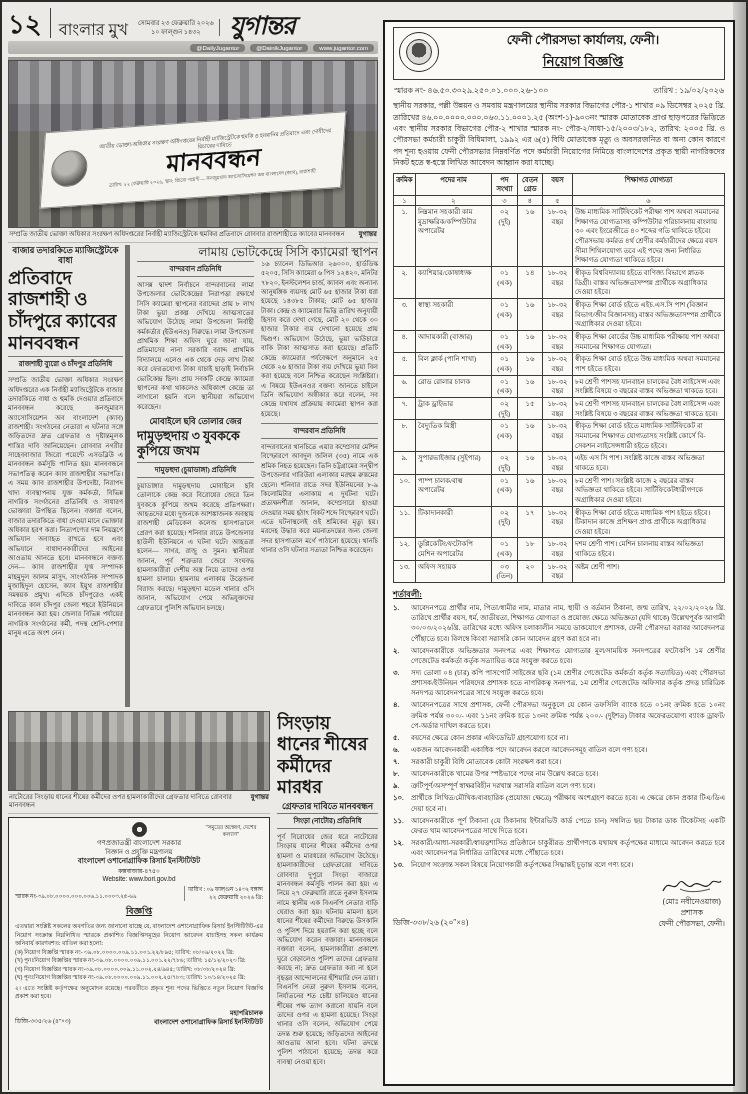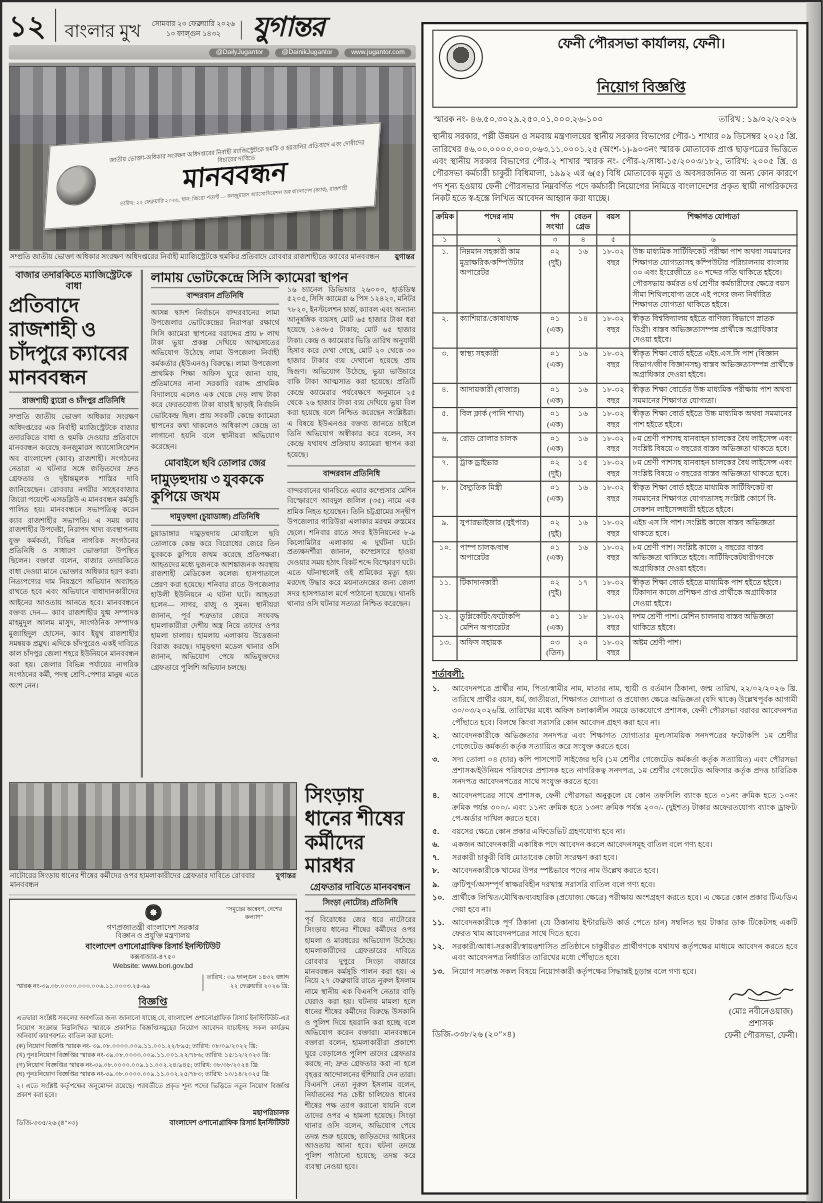--- a/index.html
+++ b/index.html
@@ -24,27 +24,27 @@
   .crowd{position:absolute;inset:0;background:repeating-linear-gradient(90deg,rgba(30,30,32,.38) 0 9px,rgba(150,148,142,.18) 9px 21px,rgba(60,58,55,.30) 21px 30px,rgba(190,188,180,.15) 30px 42px)}
   .banner{position:absolute;left:9%;top:37%;width:82%;height:46%;background:#f5f4ef;border:1px solid #8e8d89;transform:rotate(-4deg) skewX(-8deg);box-shadow:2px 3px 4px rgba(0,0,0,.35);padding:3px 10px 3px 52px;display:flex;flex-direction:column;justify-content:center;text-align:center}
   .banner-line{font-size:5.5px;color:#333;line-height:1.25}
   .banner-title{font-size:24px;font-weight:bold;line-height:1.05;color:#111}
   .banner-foot{font-size:4.8px;color:#444}
   .banner-photo{position:absolute;left:8px;top:50%;transform:translateY(-50%);width:36px;height:36px;border-radius:50%;background:radial-gradient(circle at 40% 35%,#b9b7b2 0 35%,#5e5d59 70%);border:1px solid #777}
   .caption{display:flex;justify-content:space-between;gap:8px;font-size:6.6px;line-height:1.3;padding:2px 1px 3px 1px;border-bottom:1px solid #bdbbb6}
   .credit{font-weight:bold;white-space:nowrap}
   
   .zone-mid{display:flex;gap:7px;margin-top:2px;height:462px;overflow:hidden}
-  .rail{width:122px;flex:none;border-right:2px solid #737373;padding-right:2px}
+  .rail{width:122px;flex:none;border-right:5px solid #737373;padding-right:2px}
   .kicker-sm{font-size:8.5px;font-weight:bold;text-align:center;line-height:1.25}
   .hl-sm{font-size:18px;font-weight:bold;text-align:left;line-height:1.2;margin:2px 0}
   .byline{font-size:7px;font-weight:bold;text-align:center;border-top:1px solid #777;border-bottom:1px solid #777;padding:1px 0;margin:2px 0 3px 0}
   .body-txt{font-size:6.6px;line-height:1.42;text-align:justify}
   .mainstory{flex:1;display:flex;flex-direction:column;overflow:hidden}
-  .kicker-main{font-size:12px;font-weight:bold;text-align:left;line-height:1.2}
+  .kicker-main{font-size:12px;font-weight:normal;text-align:right;line-height:1.2}
   .hl-main{font-size:22px;font-weight:bold;text-align:center;line-height:1.18;margin:2px 0 4px 0}
   .main-cols{display:flex;gap:7px;flex:1;overflow:hidden}
   .mcol{flex:1;overflow:hidden}
   .substory{margin-top:5px}
   .hl-mid{font-size:12.5px;font-weight:bold;line-height:1.25;margin:2px 0}
   
   .zone-bot{display:flex;gap:7px;margin-top:4px;height:388px;overflow:hidden}
   .bot-left{width:262px;flex:none}
   .photo2{position:relative;height:80px;border:1px solid #4c4c4c;overflow:hidden;background:linear-gradient(#b9b8b4 0 38%,#908f8a 38% 100%)}
   .crowd2{position:absolute;inset:0;background:repeating-linear-gradient(90deg,rgba(40,40,42,.42) 0 7px,rgba(180,178,170,.2) 7px 15px,rgba(90,88,84,.3) 15px 22px,rgba(210,208,200,.18) 22px 31px)}
@@ -68,21 +68,21 @@
   .bori-close{font-size:5.9px;line-height:1.45;margin-top:2px;text-align:justify}
   .bori-sign{display:flex;justify-content:space-between;align-items:flex-end;margin-top:8px}
   .bori-ref{font-size:6px}
   .bori-dg{text-align:right;font-size:6.4px;font-weight:bold;line-height:1.4}
   
   .jobad{position:absolute;left:381px;top:18px;width:352px;height:1066px;background:#fbfaf7;border:2px solid #1d1d1d;padding:5px 8px;overflow:hidden}
   .ja-head{position:relative;border:1px solid #3a3a3a;padding:4px 4px 5px 52px;min-height:46px}
   .seal{position:absolute;left:5px;top:4px;width:40px;height:40px;border-radius:50%;border:1.5px solid #2a2a2a;display:flex;align-items:center;justify-content:center}
   .seal-in{width:26px;height:26px;border-radius:50%;border:1px solid #2a2a2a;background:radial-gradient(circle at 50% 42%,#504f4b 0 40%,#dddbd5 41% 100%)}
   .ja-office{font-size:12.5px;font-weight:bold;text-align:center;line-height:1.3}
-  .ja-title{font-size:13.5px;font-weight:bold;text-align:center;text-decoration:underline;margin-top:21px}
+  .ja-title{font-size:13.5px;font-weight:bold;text-align:center;text-decoration:underline;margin-top:3px}
   .ja-memo{display:flex;justify-content:space-between;font-size:7.8px;margin:4px 1px 3px 1px}
   .ja-intro{font-size:7.6px;line-height:1.5;text-align:justify}
   table.ja-tbl{width:100%;border-collapse:collapse;margin-top:4px}
   .ja-tbl th,.ja-tbl td{border:1px solid #3b3b3b;font-size:6.9px;line-height:1.4;padding:1px 2px;vertical-align:top;text-align:center}
   .ja-tbl th{font-weight:bold}
   .ja-tbl td.qual{text-align:left}
   .ja-tbl tr.idx td{padding:0 2px;font-size:6.6px}
   .col-sl{width:22px}.col-post{width:76px}.col-cnt{width:26px}.col-grd{width:25px}.col-age{width:30px}
   .ja-cond-title{font-size:8.2px;font-weight:bold;text-decoration:underline;margin:5px 0 2px 0}
   .cond{display:flex;gap:4px;font-size:7px;line-height:1.45;margin-bottom:2px}

